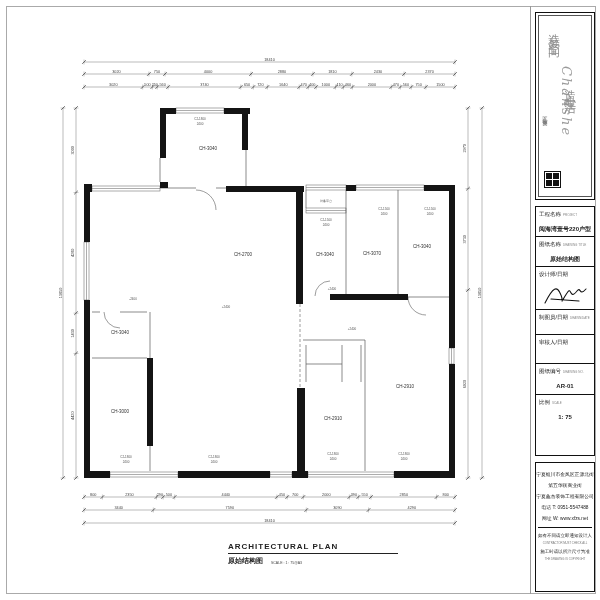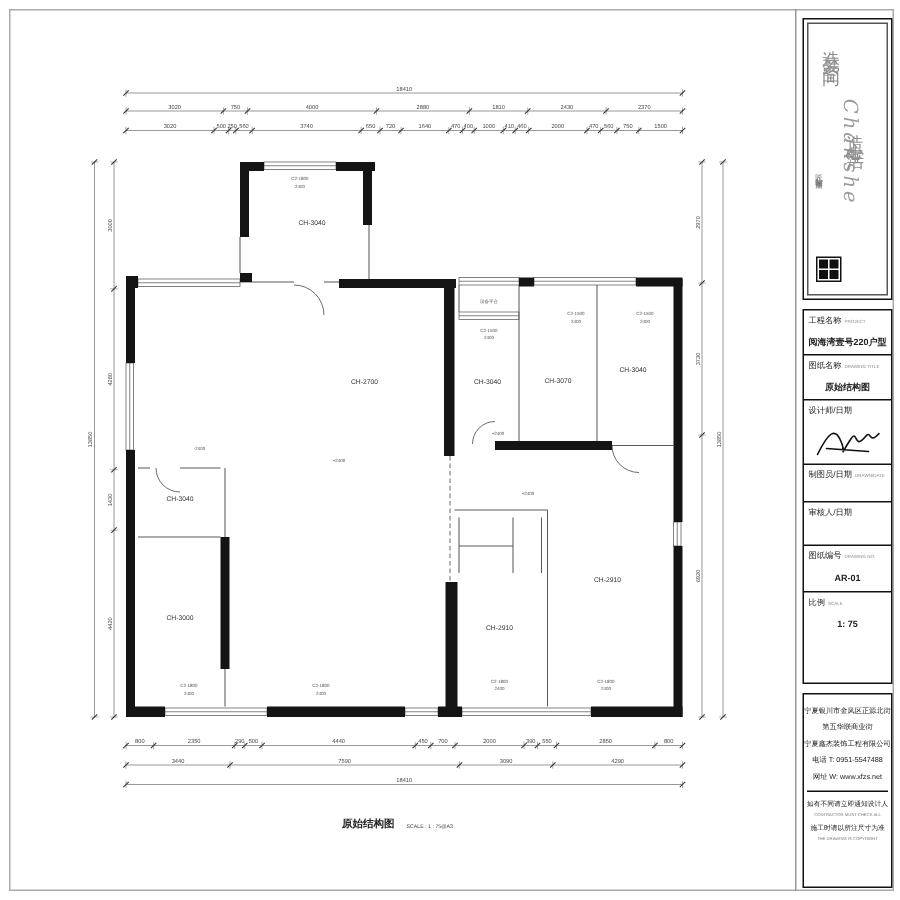--- a/index.html
+++ b/index.html
@@ -404,18 +404,19 @@
     <div class="fb-line">电话 T: 0951-5547488</div>
     <div class="fb-line">网址 W: www.xfzs.net</div>
     <div id="fb-sep"></div>
     <div class="fb-note-cn">如有不同请立即通知设计人员</div>
     <div class="fb-note-en">CONTRACTOR MUST CHECK ALL DIMENSIONS ON SITE</div>
     <div class="fb-note-cn">施工时请以所注尺寸为准</div>
     <div class="fb-note-en">THE DRAWING IS COPYRIGHT</div>
   </div>
 
   <div id="plan-caption">
+    <div id="pc-en">ARCHITECTURAL PLAN</div>
     <div id="pc-sub">
       <span id="pc-cn">原始结构图</span>
       <span id="pc-scale">SCALE : 1 : 75@A3</span>
     </div>
   </div>
 </div>
 
 </body></html>

